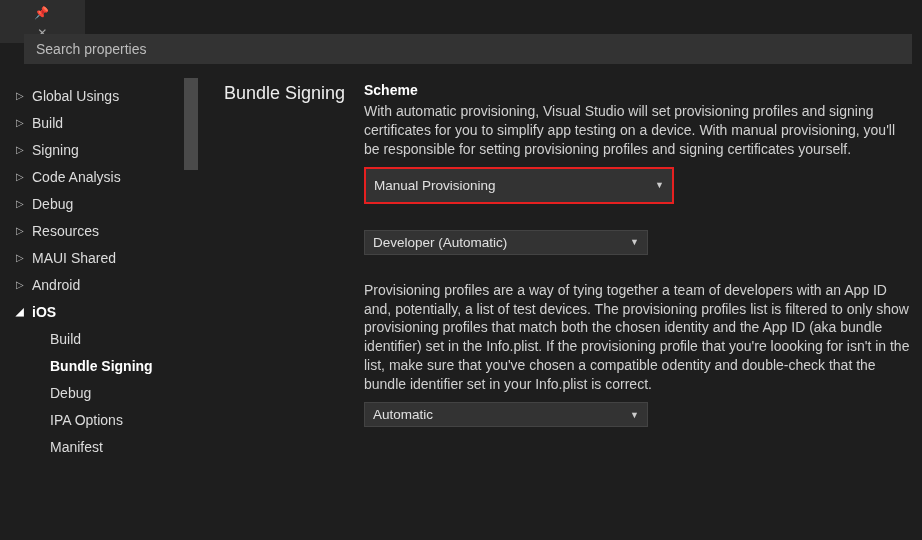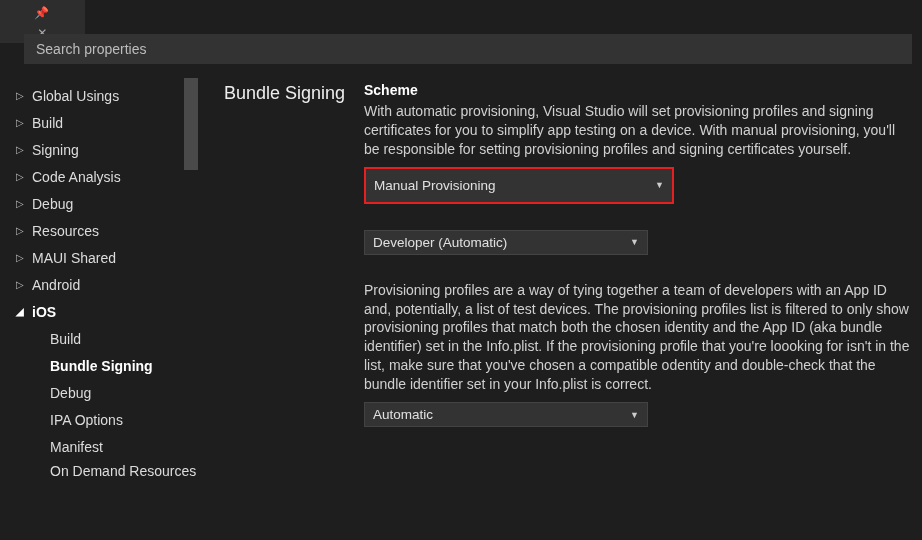--- a/index.html
+++ b/index.html
@@ -131,24 +131,20 @@
         <span>Debug</span>
       </div>
       <div class="nav-item">
         <span class="caret">▷</span>
         <span>IPA Options</span>
       </div>
       <div class="nav-item">
         <span class="caret">▷</span>
         <span>Manifest</span>
       </div>
-      <div class="nav-item" style="height:auto;line-height:1.25;padding:3px 0;">
-        <span class="caret">▷</span>
-        <span>On Demand Resources</span>
-      </div>
     </div>
   </div>
 
   <div class="content">
     <div class="section-title">Bundle Signing</div>
     <div class="fields">
 
       <div class="field">
         <div class="field-label">Scheme</div>
         <div class="field-desc">With automatic provisioning, Visual Studio will set provisioning profiles and signing certificates for you to simplify app testing on a device. With manual provisioning, you'll be responsible for setting provisioning profiles and signing certificates yourself.</div>

